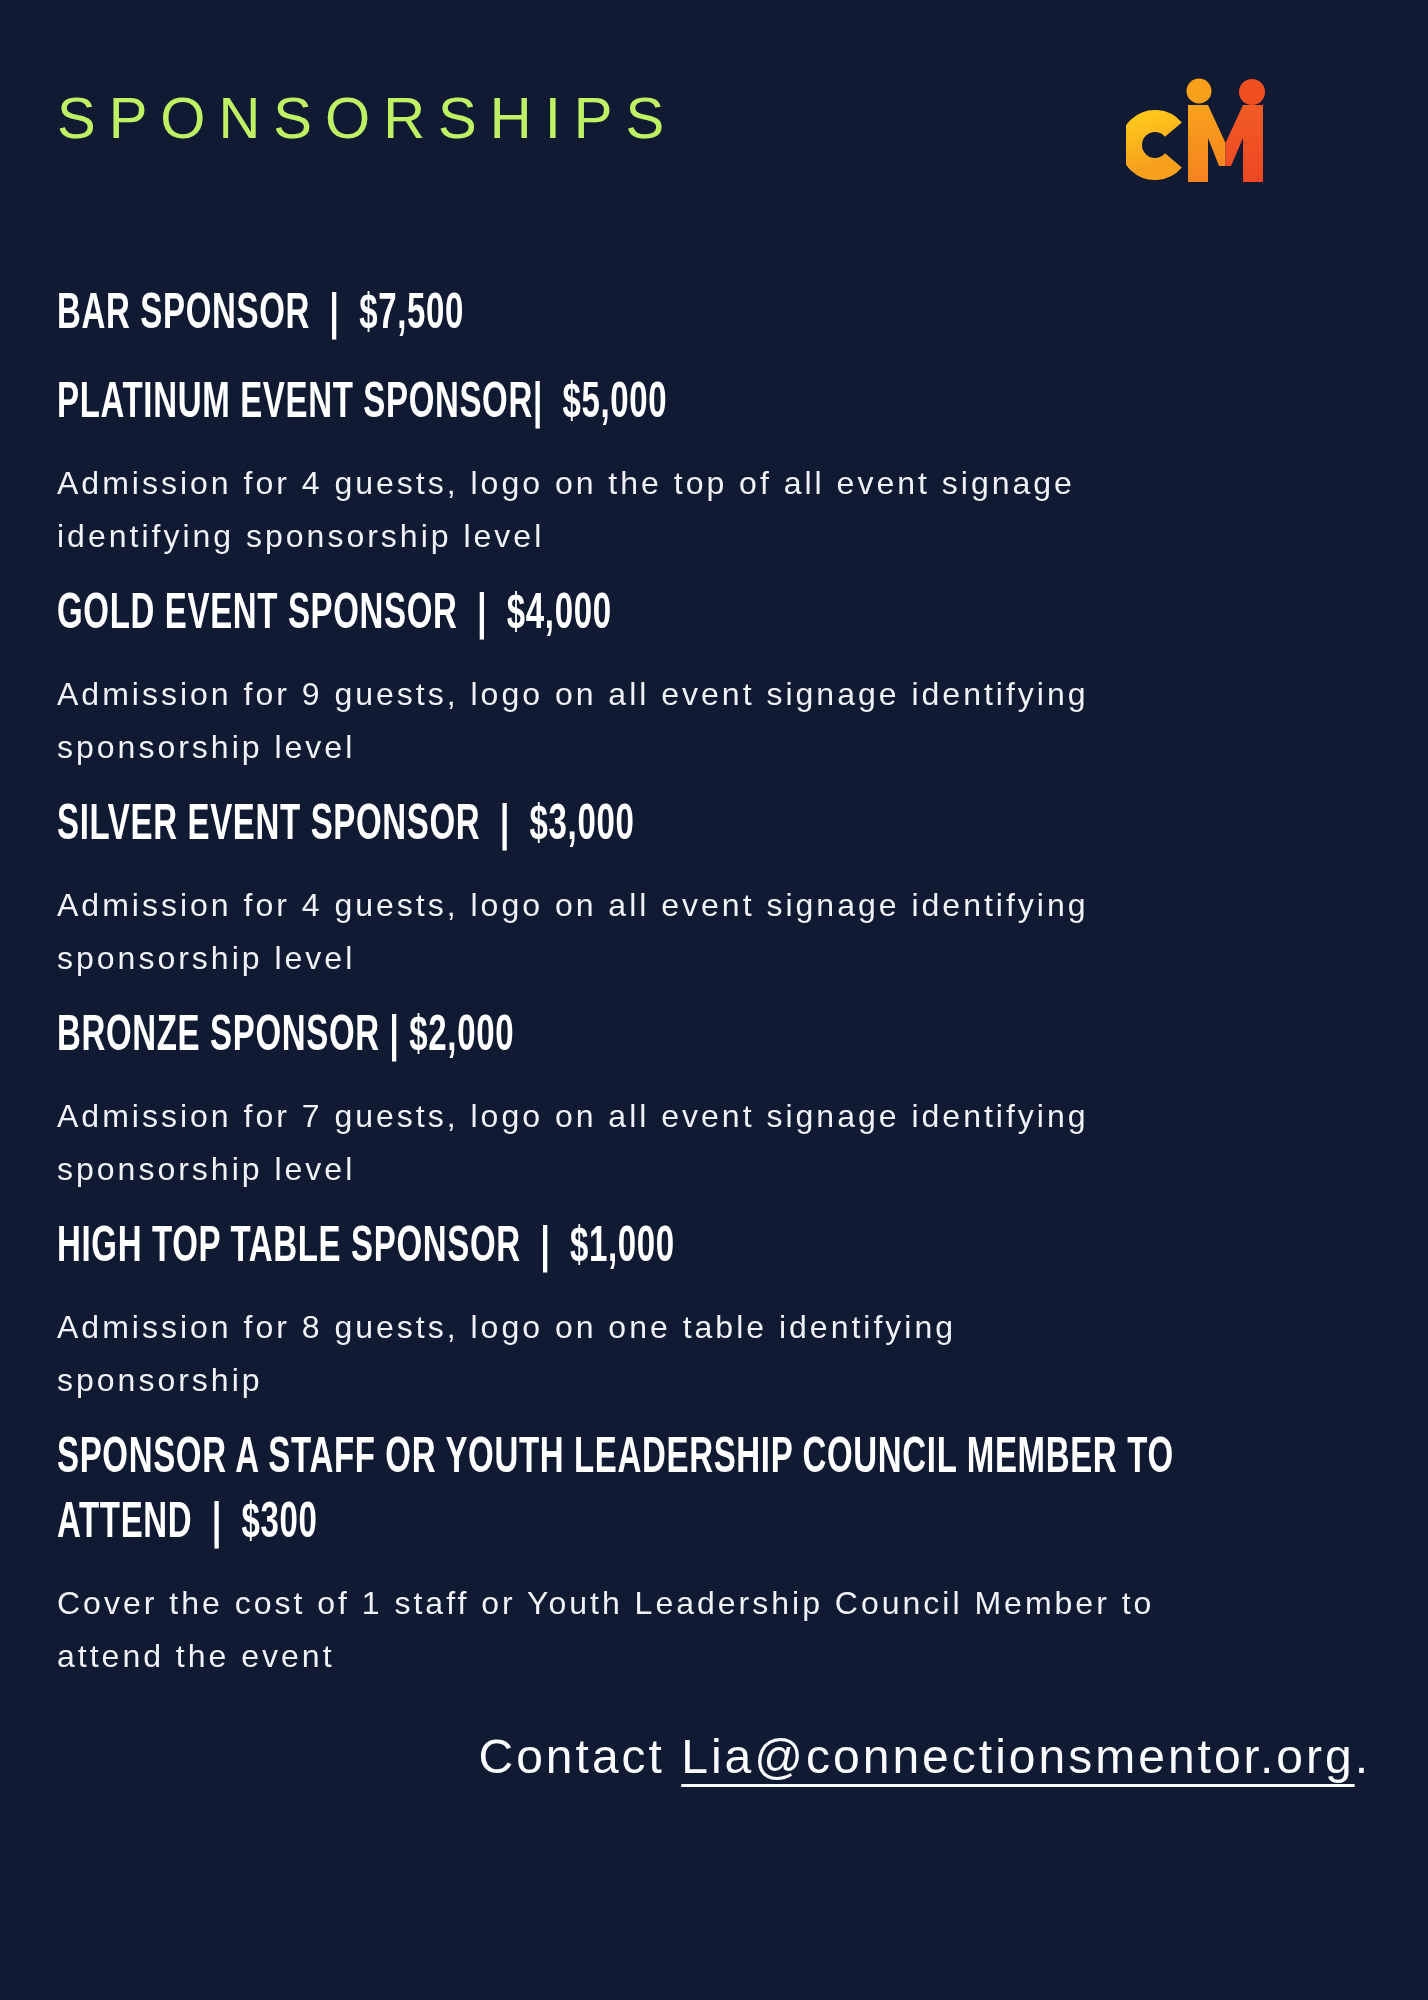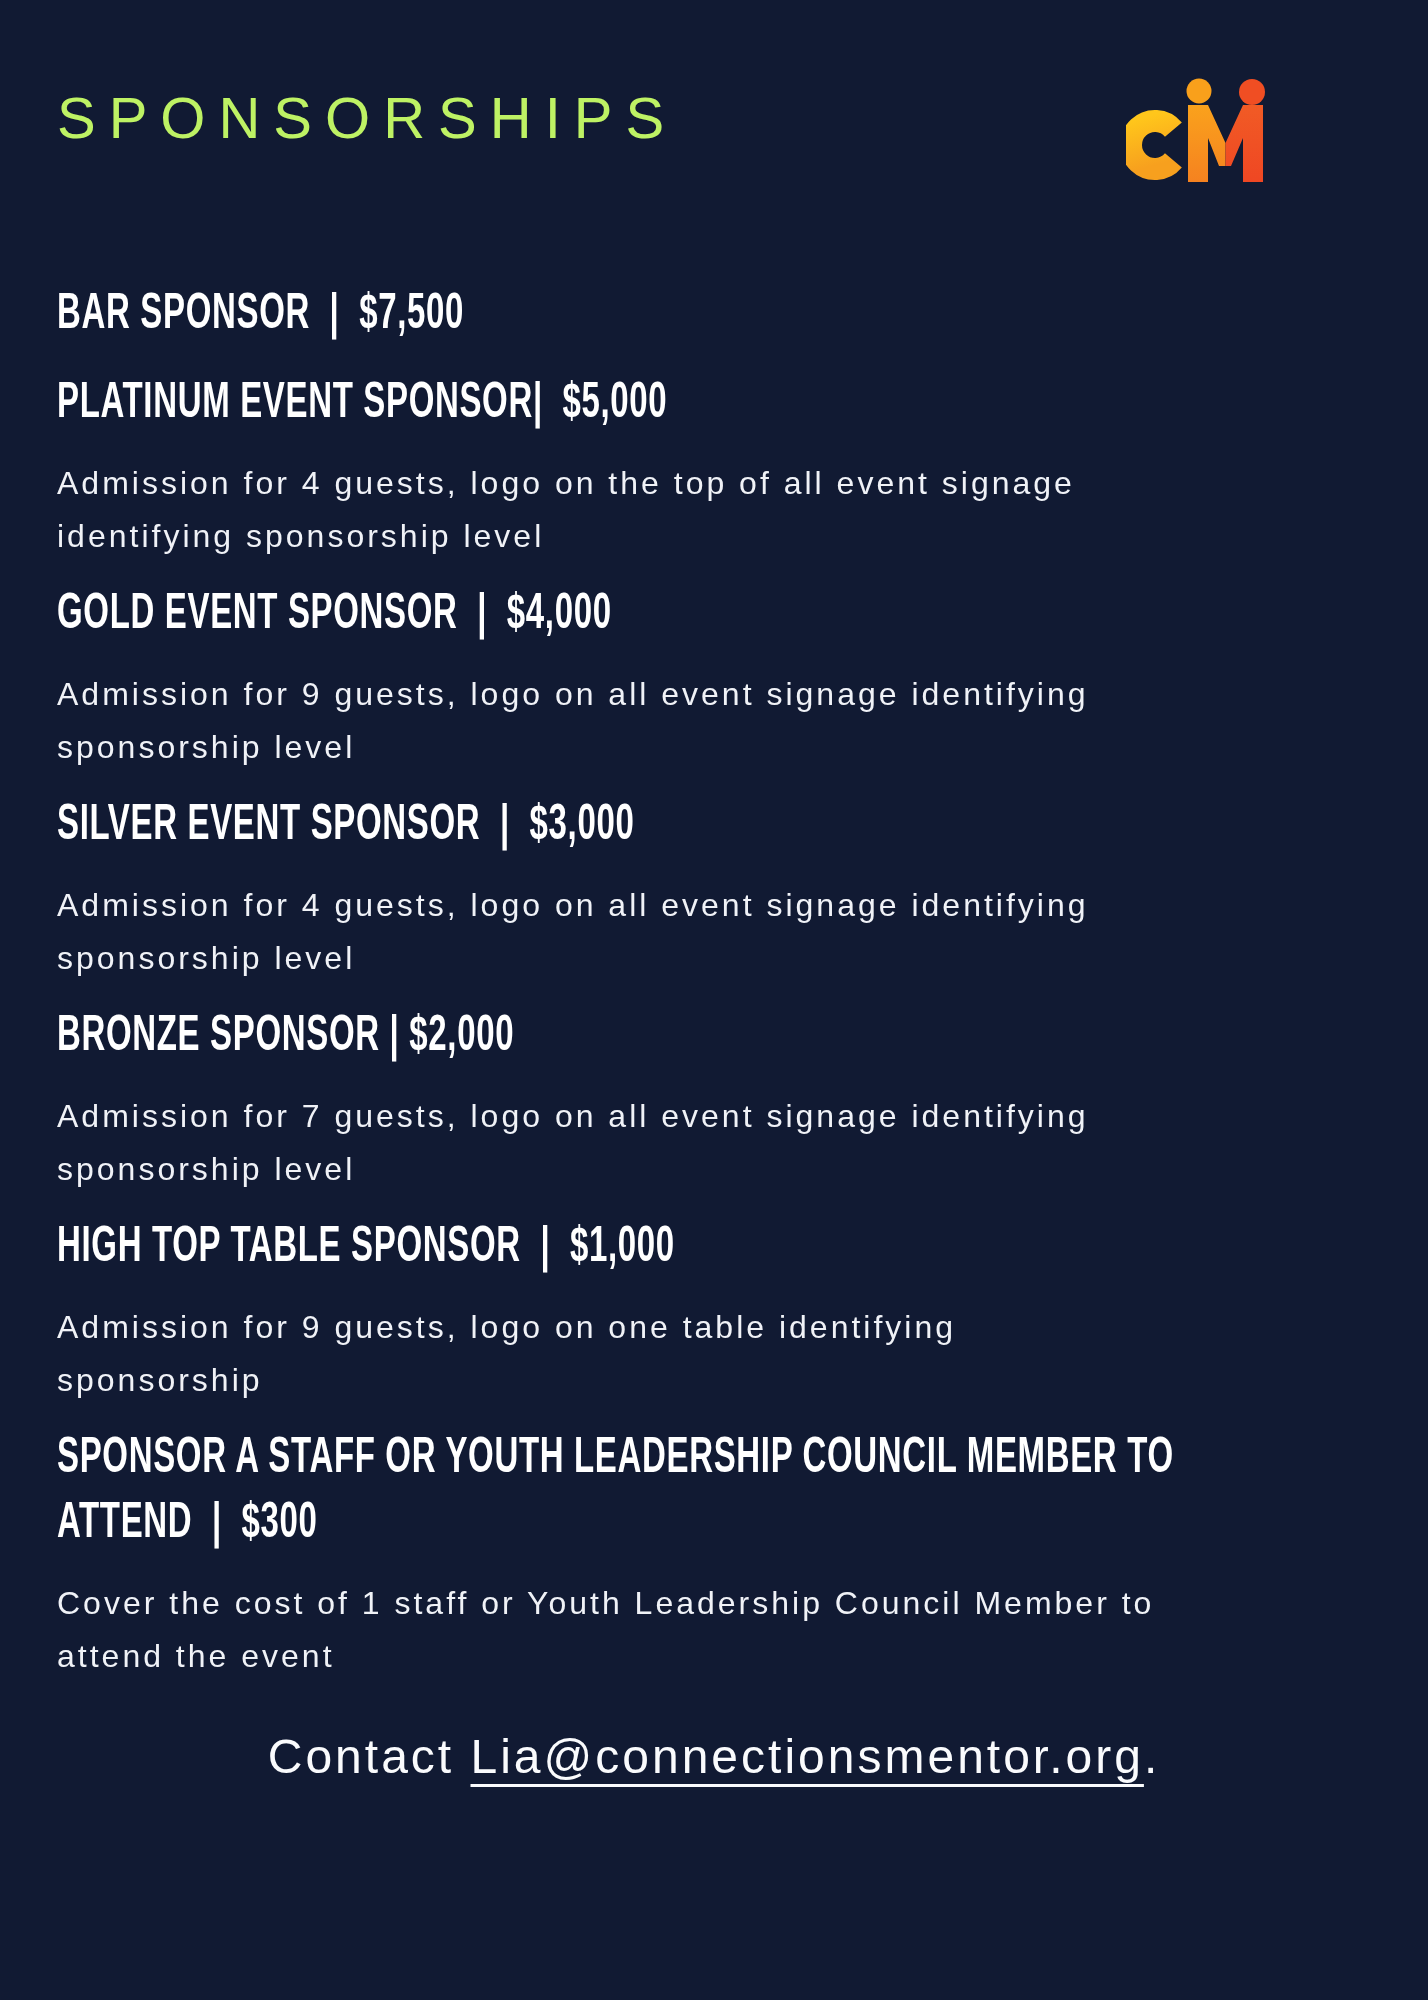--- a/index.html
+++ b/index.html
@@ -61,21 +61,21 @@
     font-size: 32px;
     font-weight: 400;
     line-height: 53px;
     letter-spacing: 3px;
     color: #F0F2F7;
     white-space: pre-wrap;
   }
   
   .contact {
     margin-top: 46px;
-    text-align: center;
+    text-align: right;
     font-size: 48px;
     font-weight: 300;
     letter-spacing: 3px;
     color: #FAFBFD;
     white-space: pre;
   }
   .contact .email {
     text-decoration: underline;
     text-decoration-thickness: 3px;
     text-underline-offset: 11px;
@@ -148,21 +148,21 @@
     </section>
 
     <section class="sec">
       <h2 class="sec-h">BRONZE SPONSOR | $2,000</h2>
       <p class="sec-b">Admission for 7 guests, logo on all event signage identifying
 sponsorship level</p>
     </section>
 
     <section class="sec">
       <h2 class="sec-h">HIGH TOP TABLE SPONSOR  |  $1,000</h2>
-      <p class="sec-b">Admission for 9 guests, logo on one table identifying
+      <p class="sec-b">Admission for 8 guests, logo on one table identifying
 sponsorship</p>
     </section>
 
     <section class="sec">
       <h2 class="sec-h">SPONSOR A STAFF OR YOUTH LEADERSHIP COUNCIL MEMBER TO
 ATTEND  |  $300</h2>
       <p class="sec-b">Cover the cost of 1 staff or Youth Leadership Council Member to
 attend the event</p>
     </section>
   </main>

